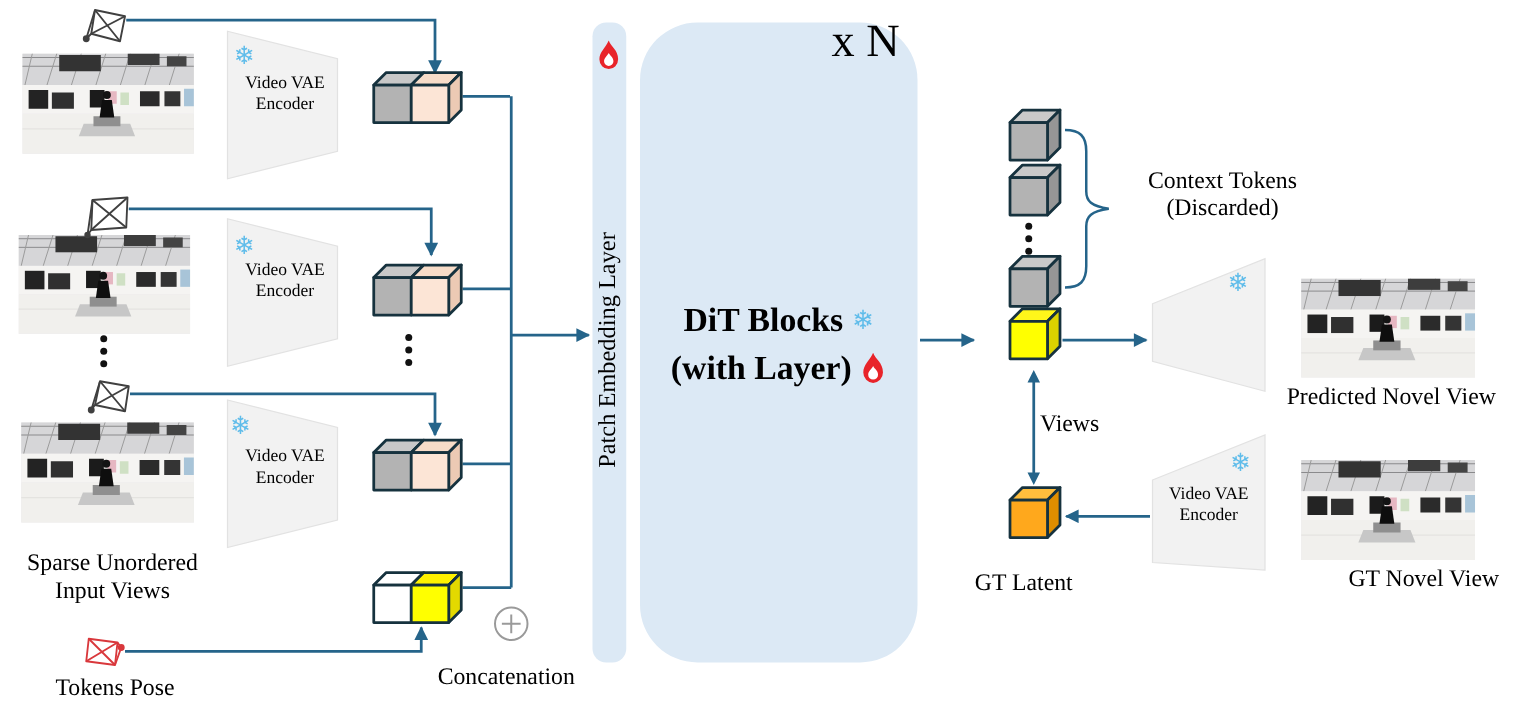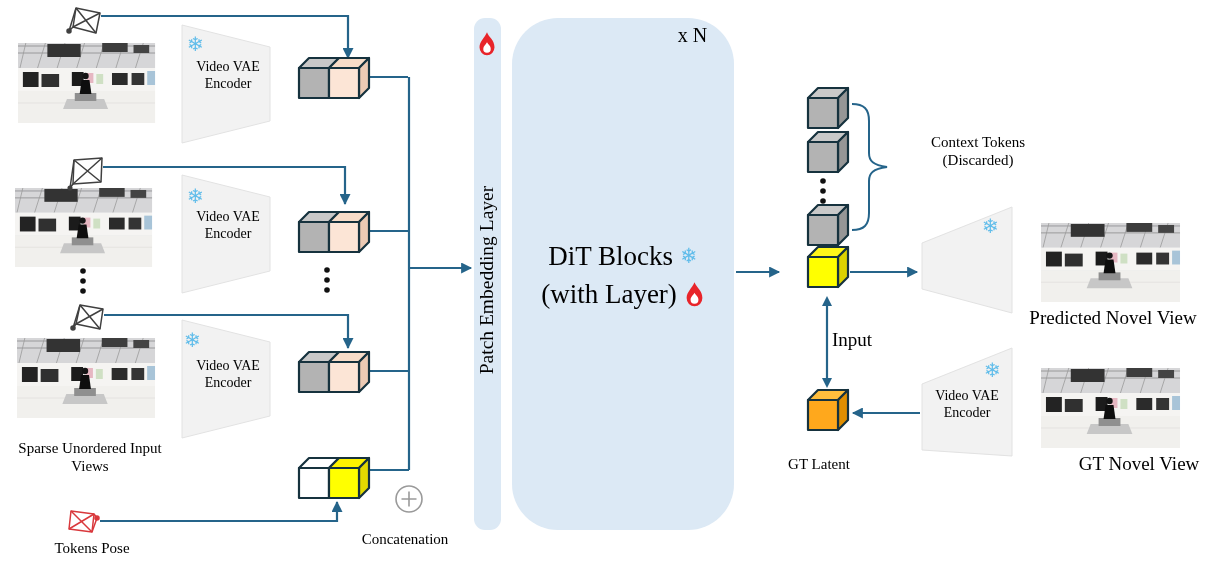--- a/index.html
+++ b/index.html
@@ -1,28 +1,28 @@
 <!DOCTYPE html>
 <html><head>
 <meta charset="utf-8">
 <style>
   html,body{margin:0;padding:0;background:#fff;}
   .canvas{position:relative;width:1210px;height:563px;background:#ffffff;overflow:hidden;
           font-family:"Liberation Serif","DejaVu Serif",serif;color:#000;}
   .layer{position:absolute;left:0;top:0;}
   .lbl{position:absolute;text-align:center;line-height:1.18;z-index:3;}
   .enc-lbl{width:88px;font-size:14px;}
-  .cap{font-size:15px;}
+  .cap{font-size:19px;}
   .cap20{font-size:19px;}
   .snow{position:absolute;z-index:3;font-family:"DejaVu Sans",sans-serif;
         font-size:20px;line-height:1;color:#5FBCEA;}
   .flame-abs{position:absolute;z-index:3;}
-  .xn{position:absolute;left:650px;top:24px;width:85px;font-size:20px;text-align:center;z-index:3;}
+  .xn{position:absolute;left:650px;top:12px;width:85px;font-size:37px;text-align:center;z-index:3;}
   .dit-row{position:absolute;left:512px;top:0;width:222px;display:flex;align-items:center;
-           justify-content:center;gap:7px;font-size:27px;z-index:3;}
+           justify-content:center;gap:7px;font-size:27px;z-index:3;font-weight:bold;}
   .dit-row .snow-inline{font-family:"DejaVu Sans",sans-serif;font-size:21px;color:#5FBCEA;line-height:1;}
   .vstrip{position:absolute;left:337px;top:267px;width:300px;height:26px;
           transform:rotate(-90deg);transform-origin:50% 50%;
           font-size:19.5px;text-align:center;line-height:26px;z-index:3;}
 </style>
 </head>
 <body>
 
 <div class="canvas">
 
@@ -239,18 +239,18 @@
   <span>(with Layer)</span>
   <svg width="21" height="27" viewBox="0 0 24 30">
         <use href="#flame"></use>
       </svg>
 </div>
 
 <div class="lbl cap" style="left:900px;top:134px;width:156px;">Context Tokens (Discarded)</div>
 
 <div class="lbl enc-lbl" style="left:923px;top:388px;">Video VAE Encoder</div>
 
-<div class="lbl cap20" style="left:832px;top:329px;width:60px;text-align:left;">Input</div>
+<div class="lbl cap20" style="left:832px;top:329px;width:60px;text-align:left;">Views</div>
 <div class="lbl cap" style="left:768px;top:456px;width:102px;">GT Latent</div>
 <div class="lbl cap20" style="left:1015px;top:307px;width:196px;">Predicted Novel View</div>
 <div class="lbl cap20" style="left:1054px;top:453px;width:170px;">GT Novel View</div>
 
 </div>
 
 </body></html>

